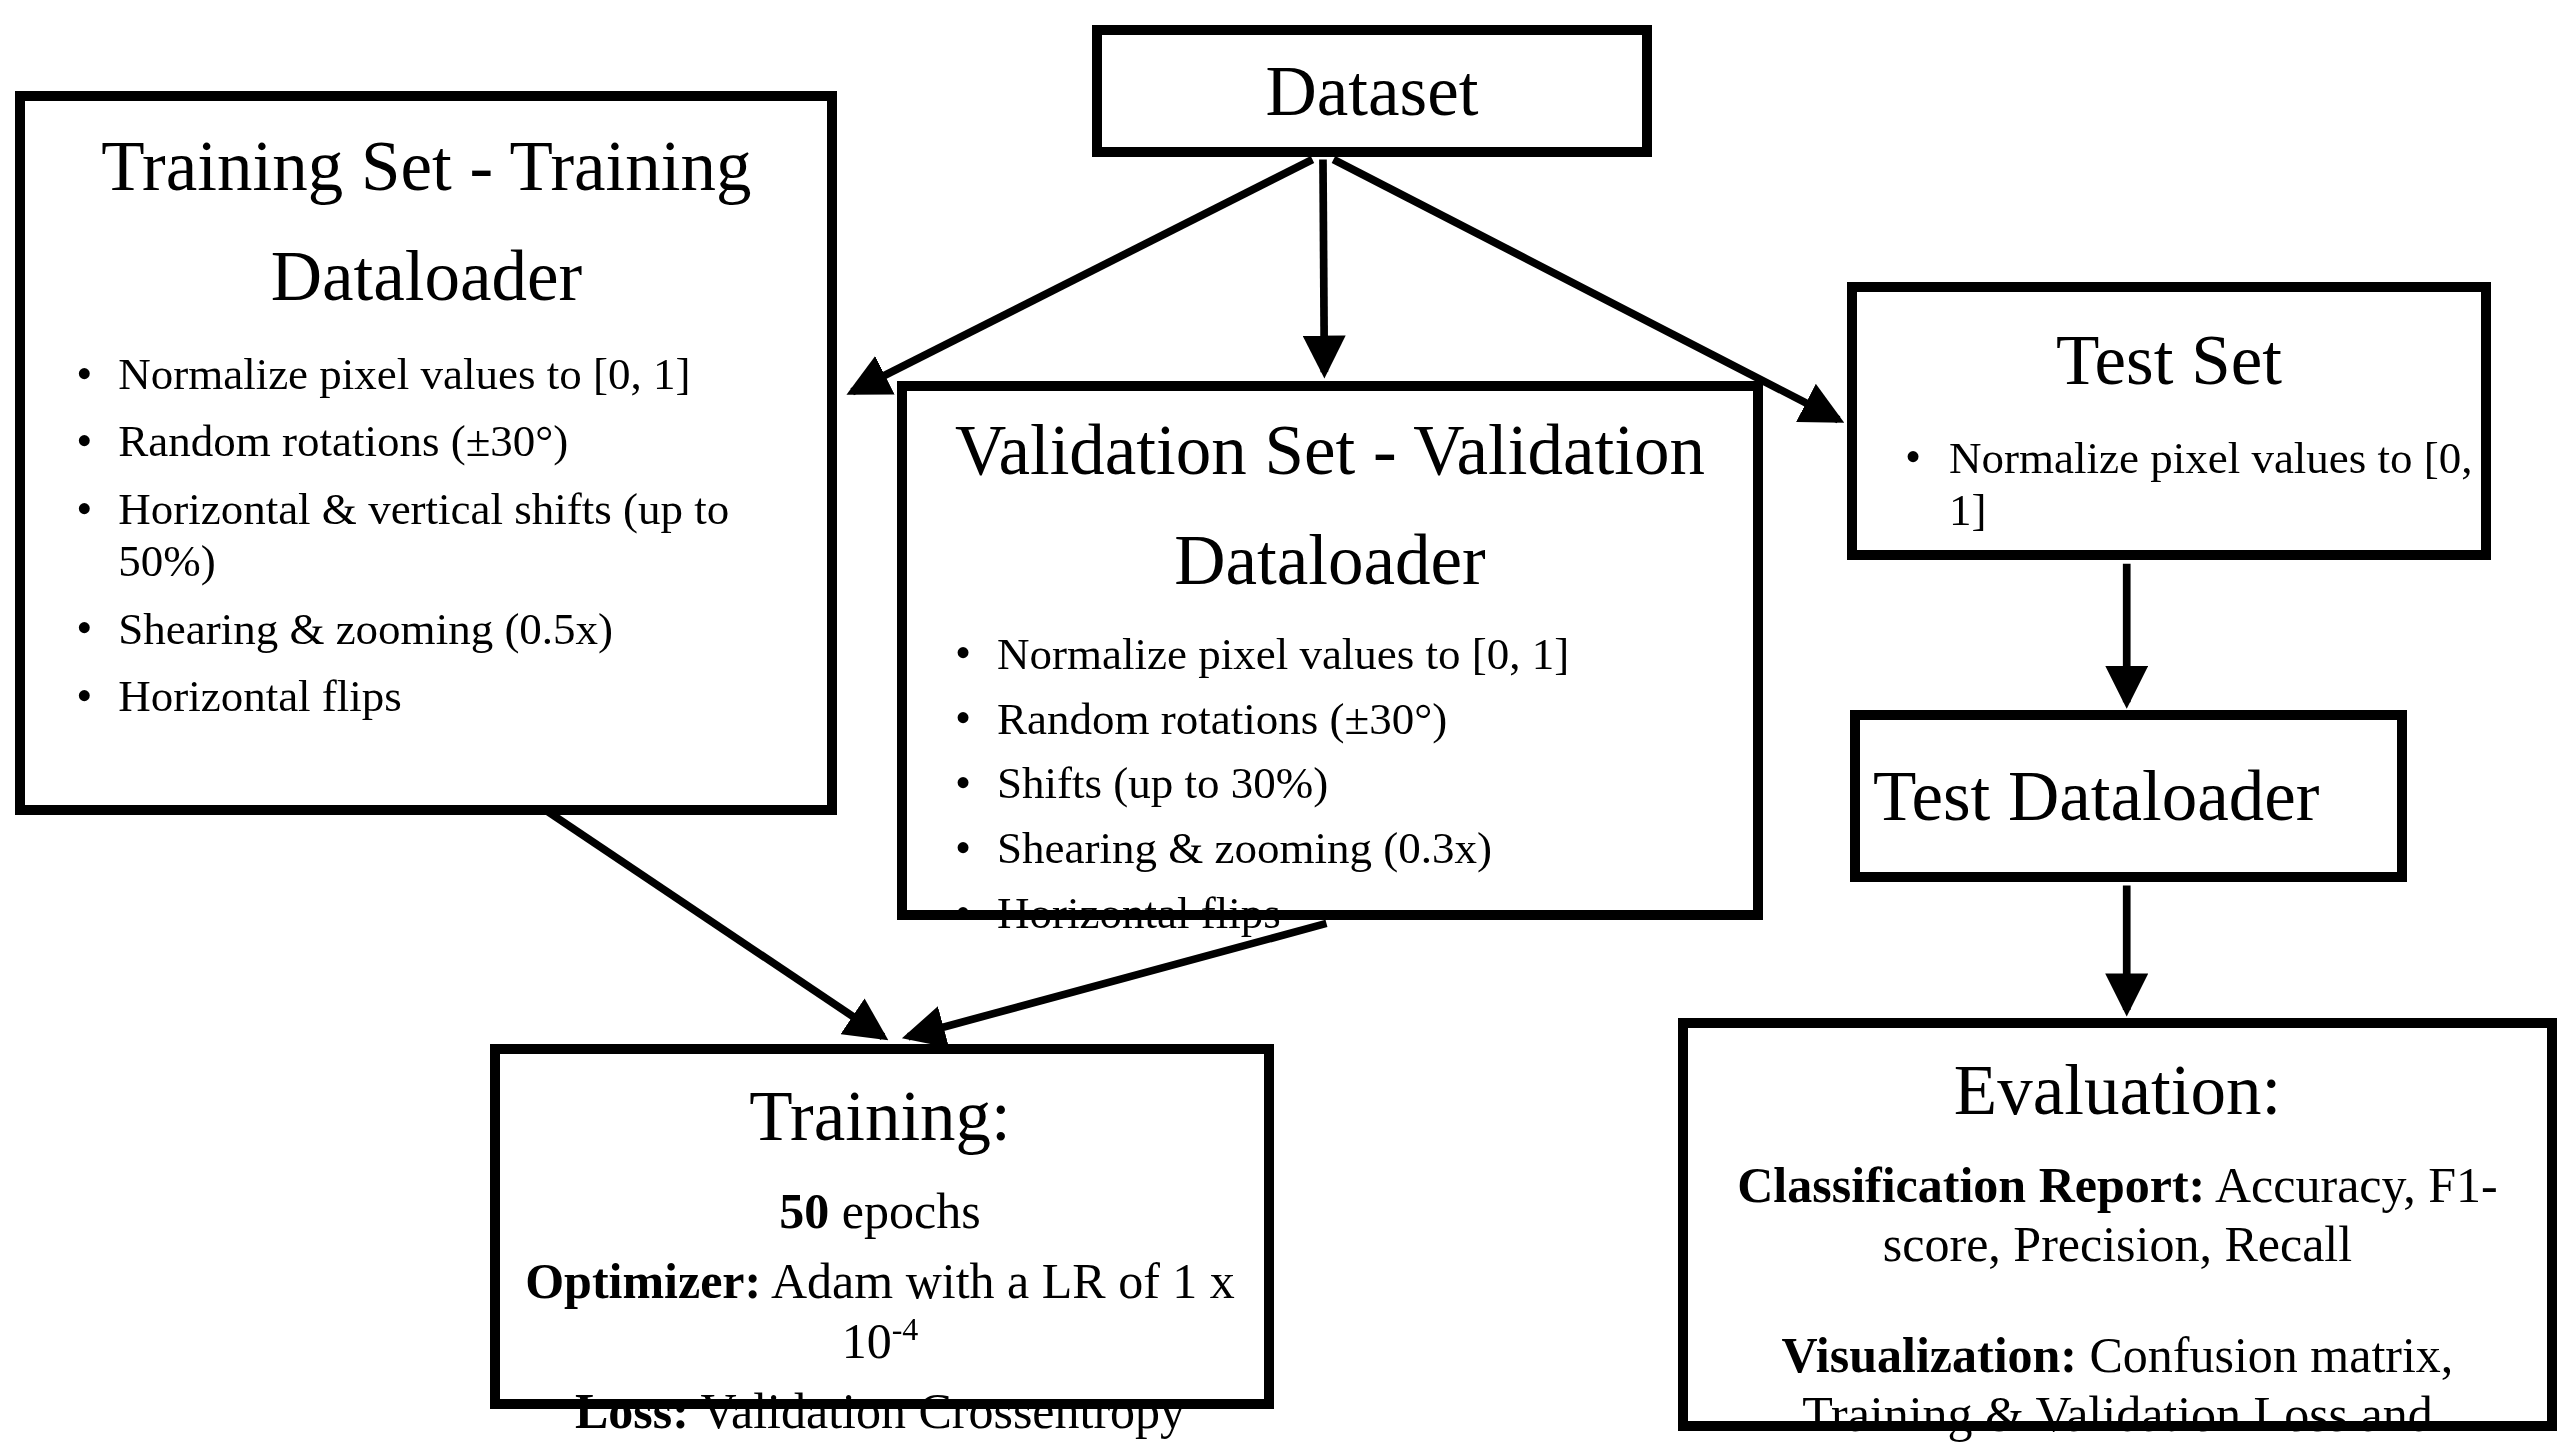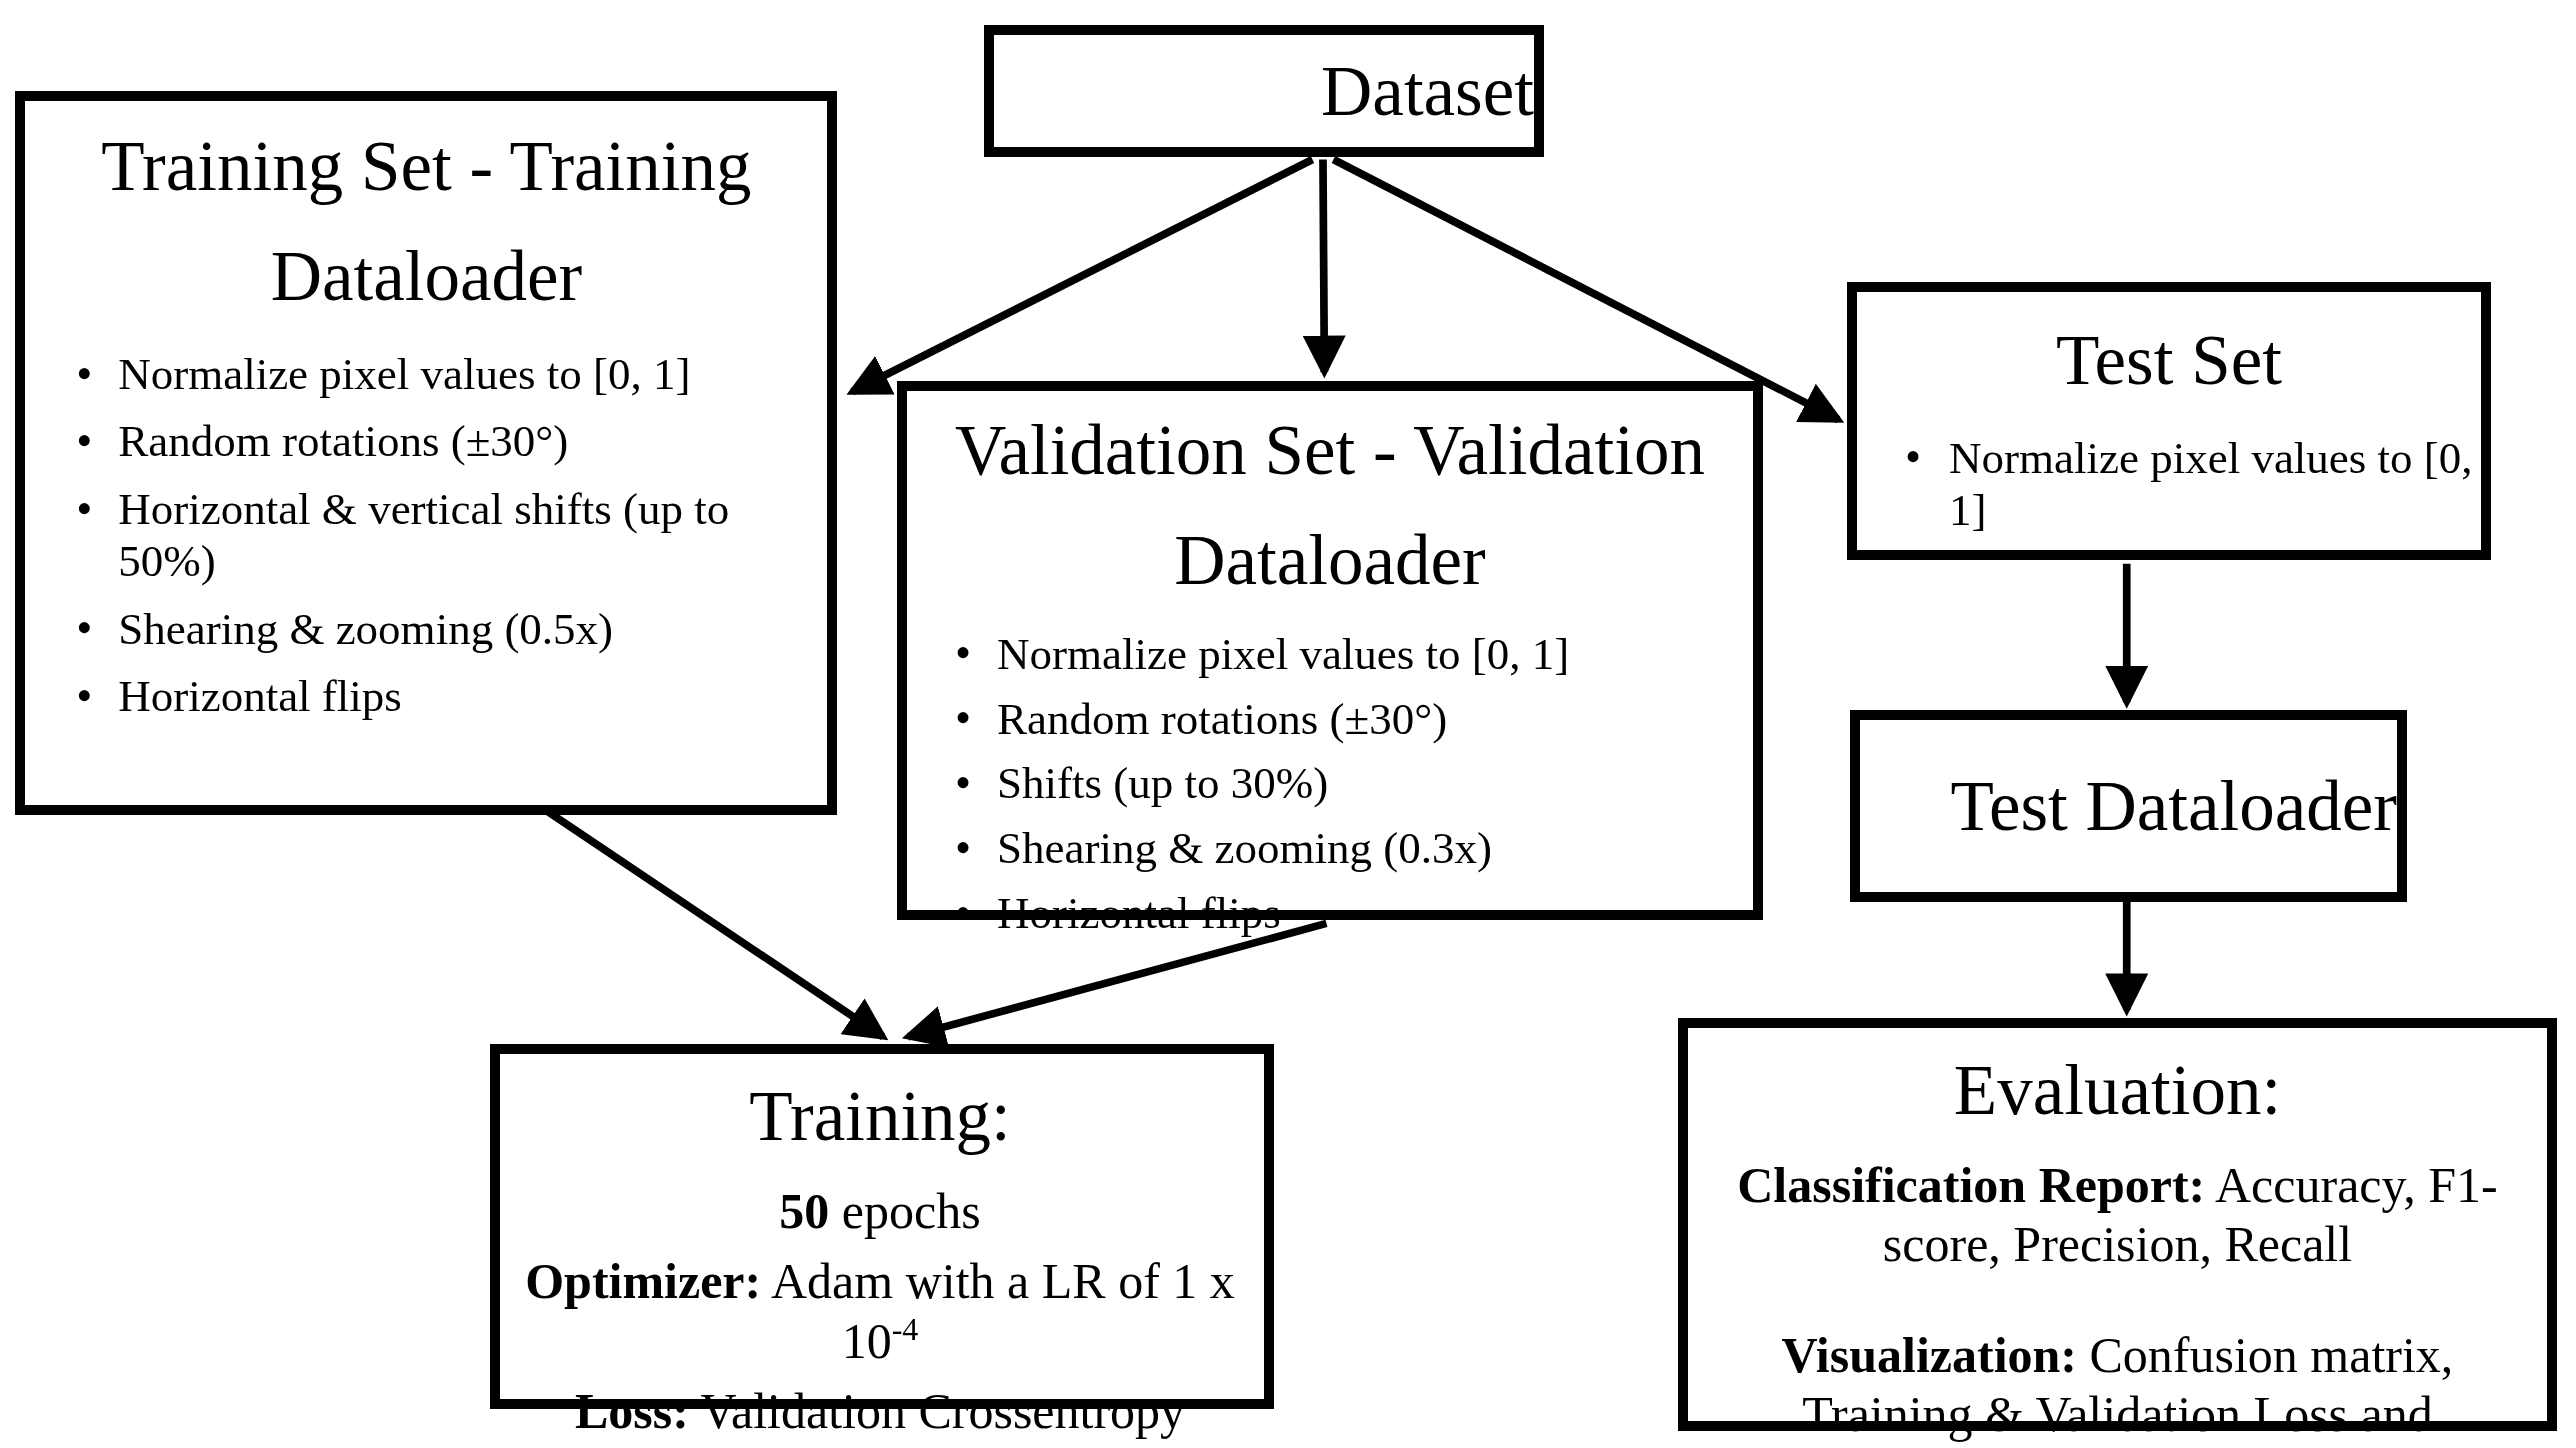--- a/index.html
+++ b/index.html
@@ -37,28 +37,28 @@
     margin-top:15.4px;
   }
   .bullets li::before{
     content:"\2022";
     position:absolute;
     left:41px;
     top:-1.4px;
     font-size:46px;
   }
   
-  #box-dataset{left:984px;top:25px;width:560px;height:132px;display:flex;align-items:center;justify-content:flex-end;}
+  #box-dataset{left:1092px;top:25px;width:560px;height:132px;display:flex;align-items:center;justify-content:center;}
   #box-training-set{left:15.4px;top:91px;width:822px;height:724px;padding:9.8px 9.8px 0 9.8px;}
   #box-validation-set{left:897px;top:381px;width:866px;height:539px;padding:4.2px 7px 0 7px;}
   #box-validation-set .bullets{margin-top:9.8px;}
   #box-validation-set .bullets li{margin-top:12.6px;}
   #box-test-set{left:1847px;top:282px;width:644px;height:278px;padding:12.6px 7px 0 7px;}
   #box-test-set .bullets li{padding-left:85px;}
-  #box-test-dataloader{left:1850px;top:710px;width:557px;height:192px;display:flex;align-items:center;justify-content:flex-end;}
+  #box-test-dataloader{left:1850px;top:710px;width:557px;height:172px;display:flex;align-items:center;justify-content:flex-start;padding-left:13px;}
   #box-training{left:490px;top:1044px;width:784px;height:365px;padding:7px 18px 0 14px;}
   #box-evaluation{left:1678px;top:1018px;width:879px;height:413px;padding:7px 18px 0 18px;}
   .body-line{
     text-align:center;
     font-size:50px;
     line-height:1.18;
     margin-top:11.2px;
   }
   .body-line b{font-weight:bold;}
   .body-line sup{font-size:32px;}

